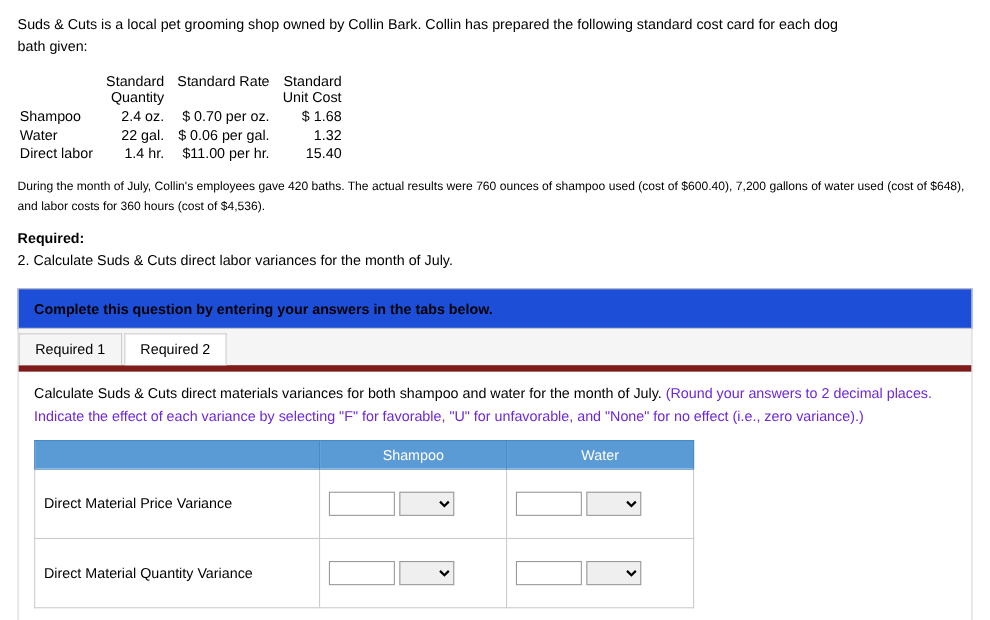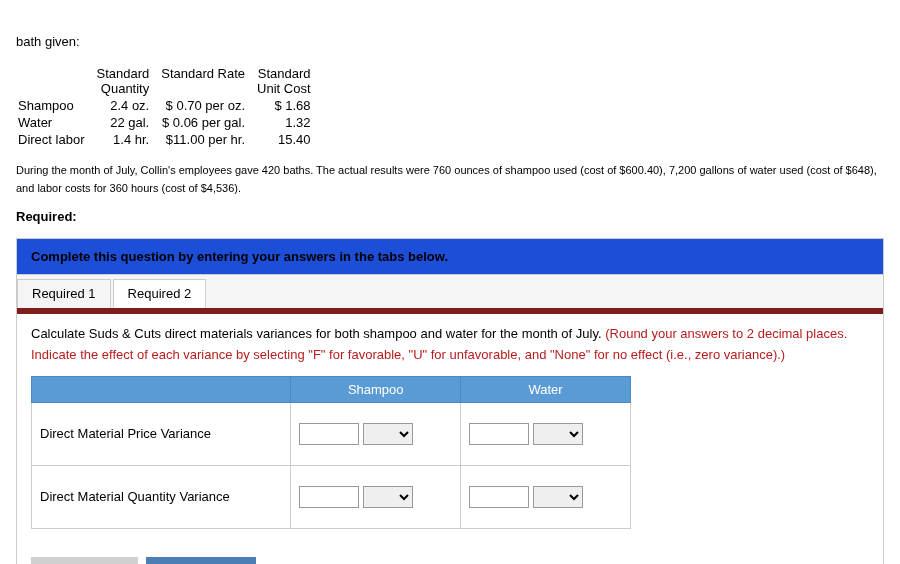--- a/index.html
+++ b/index.html
@@ -86,21 +86,21 @@
     .tab-content {
       padding: 10px 14px;
       background: #fff;
     }
     .tab-description {
       font-size: 13px;
       line-height: 1.6;
       margin-bottom: 10px;
     }
     .tab-description .highlight {
-      color: #b91c1c;
+      color: #6d28d9;
     }
     .variance-table {
       border-collapse: collapse;
       width: 600px;
       margin-bottom: 14px;
       font-size: 13px;
     }
     .variance-table th {
       background: #5b9bd5;
       color: #fff;
@@ -162,21 +162,21 @@
       width: 50px;
       height: 22px;
       font-size: 12px;
       border: 1px solid #999;
     }
   </style>
 </head>
 <body>
 
 <div class="intro-text">
-  <br>
+  <span>Suds &amp; Cuts is a local pet grooming shop owned by Collin Bark. Collin has prepared the following standard cost card for each dog</span><br>
   <span>bath given:</span>
 </div>
 
 <table class="cost-table">
   <tbody>
       <tr class="header-row">
     <td></td>
     <td>Standard<br>Quantity</td>
     <td>Standard Rate</td>
     <td>Standard<br>Unit Cost</td>
@@ -203,20 +203,21 @@
   </table>
 
 <div class="scenario-text">
   <span>During the month of July, Collin's employees gave 420 baths. The actual results were 760 ounces of shampoo used (cost of $600.40), 7,200 gallons of water used (cost of $648), and labor costs for 360 hours (cost of $4,536).</span>
 </div>
 
 <div class="required-label">
   <span>Required:</span>
 </div>
 <div class="required-list">
+  <div>2. Calculate Suds &amp; Cuts direct labor variances for the month of July.</div>
 </div>
 
 <div class="instruction-box">
   <span>Complete this question by entering your answers in the tabs below.</span>
 </div>
 
 <div class="tabs-container">
   <div class="tabs-header">
     <div class="tab">
       <span>Required 1</span>

